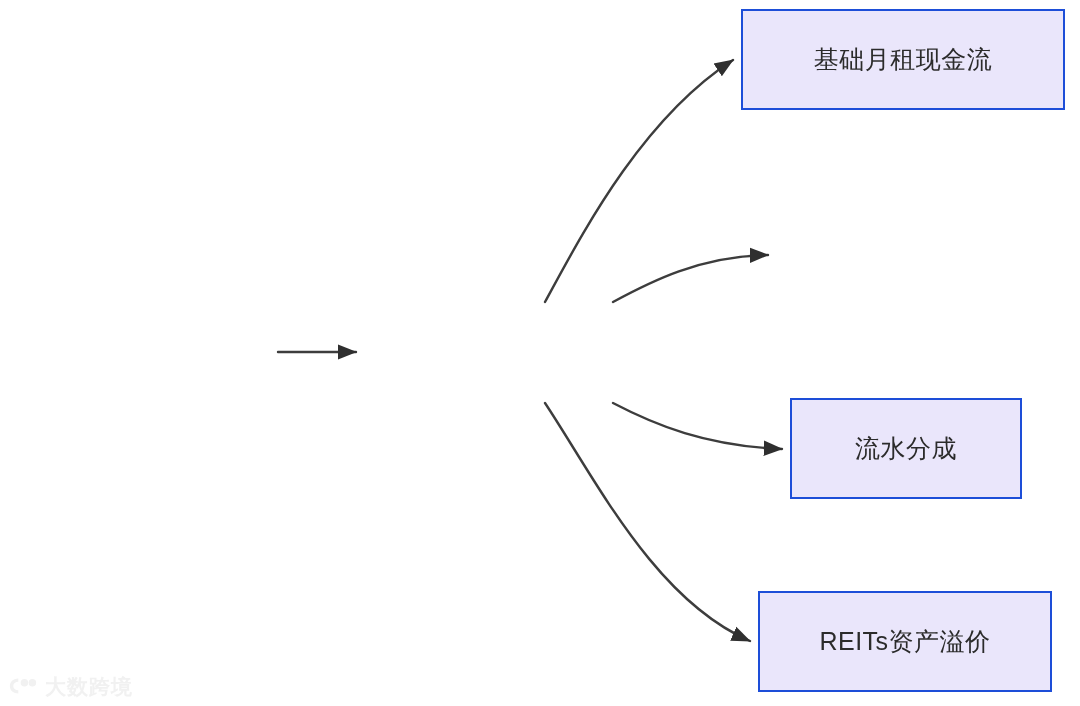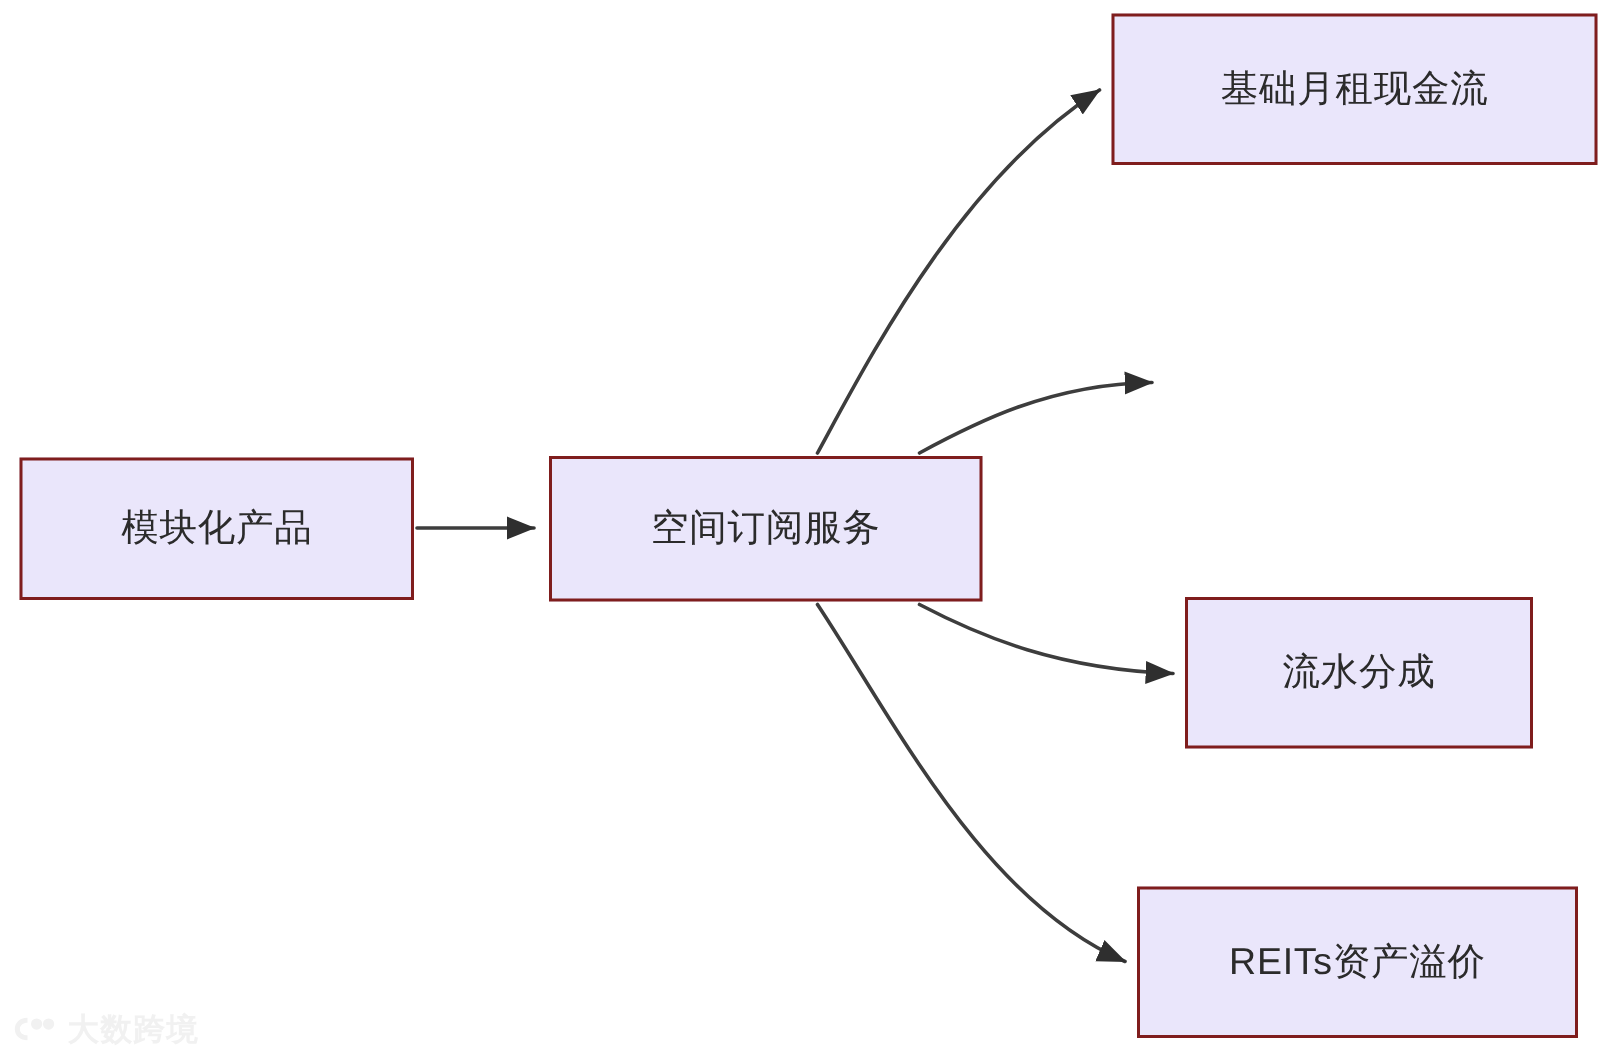--- a/index.html
+++ b/index.html
@@ -14,21 +14,21 @@
     position: relative;
     width: 1080px;
     height: 706px;
     background: #ffffff;
     overflow: hidden;
   }
   .node {
     position: absolute;
     box-sizing: border-box;
     background: #eae6fb;
-    border: 2px solid #7f1d1d;
+    border: 2px solid #1d4ed8;
     display: flex;
     align-items: center;
     justify-content: center;
     color: #2b2b2b;
     font-size: 25px;
     letter-spacing: 0.5px;
     white-space: nowrap;
   }
   .node-label {
     display: block;
@@ -87,27 +87,21 @@
 
     <path class="edge-path" d="M 545 302 C 580 238 640 120 733 60" marker-end="url(#arrowhead)"></path>
 
     <path class="edge-path" d="M 613 302 C 650 282 700 256 768 255" marker-end="url(#arrowhead)"></path>
 
     <path class="edge-path" d="M 613 403 C 655 425 706 446 782 449" marker-end="url(#arrowhead)"></path>
 
     <path class="edge-path" d="M 545 403 C 596 480 655 600 750 641" marker-end="url(#arrowhead)"></path>
   </svg>
 
-  <div class="node" style="left:13px; top:305px; width:263px; height:95px;">
-    <span class="node-label">模块化产品</span>
-  </div>
 
-  <div class="node" style="left:366px; top:304px; width:289px; height:97px;">
-    <span class="node-label">空间订阅服务</span>
-  </div>
 
   <div class="node" style="left:741px; top:9px; width:324px; height:101px;">
     <span class="node-label">基础月租现金流</span>
   </div>
 
 
   <div class="node" style="left:790px; top:398px; width:232px; height:101px;align-items:center;">
     <span class="node-label">流水分成</span>
   </div>
 

